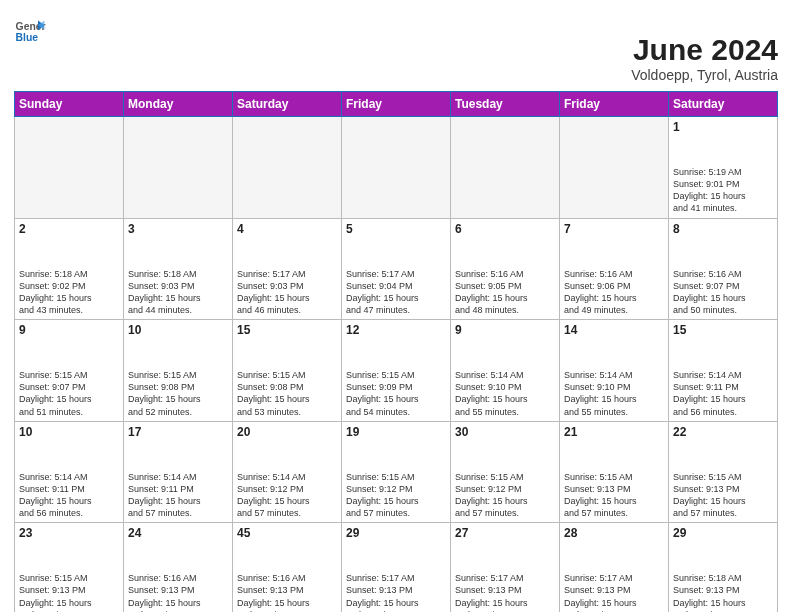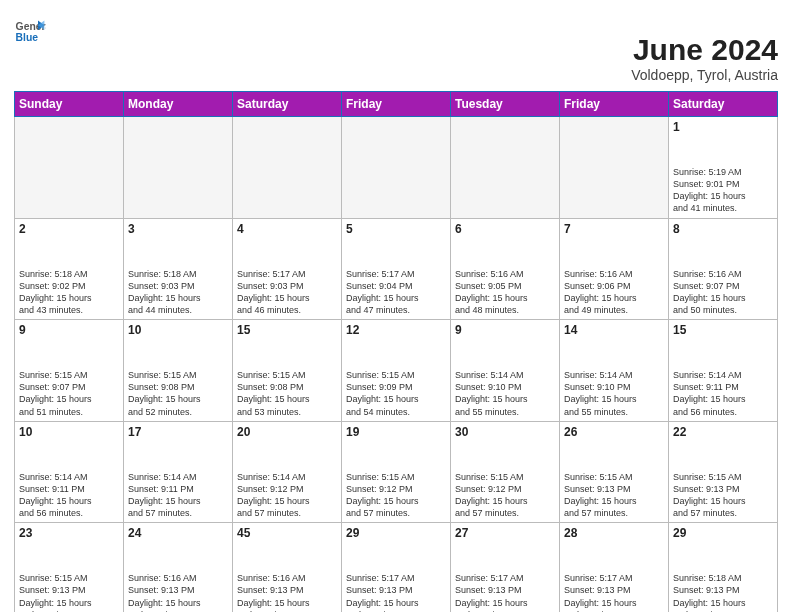--- a/index.html
+++ b/index.html
@@ -259,21 +259,21 @@
 and 57 minutes.</div>
         </td>
         <td>
           <span class="day-num">30</span>
           <div class="day-info" style="white-space: pre-line;">Sunrise: 5:15 AM
 Sunset: 9:12 PM
 Daylight: 15 hours
 and 57 minutes.</div>
         </td>
         <td>
-          <span class="day-num">26</span>
+          <span class="day-num">21</span>
           <div class="day-info" style="white-space: pre-line;">Sunrise: 5:15 AM
 Sunset: 9:13 PM
 Daylight: 15 hours
 and 57 minutes.</div>
         </td>
         <td>
           <span class="day-num">22</span>
           <div class="day-info" style="white-space: pre-line;">Sunrise: 5:15 AM
 Sunset: 9:13 PM
 Daylight: 15 hours

